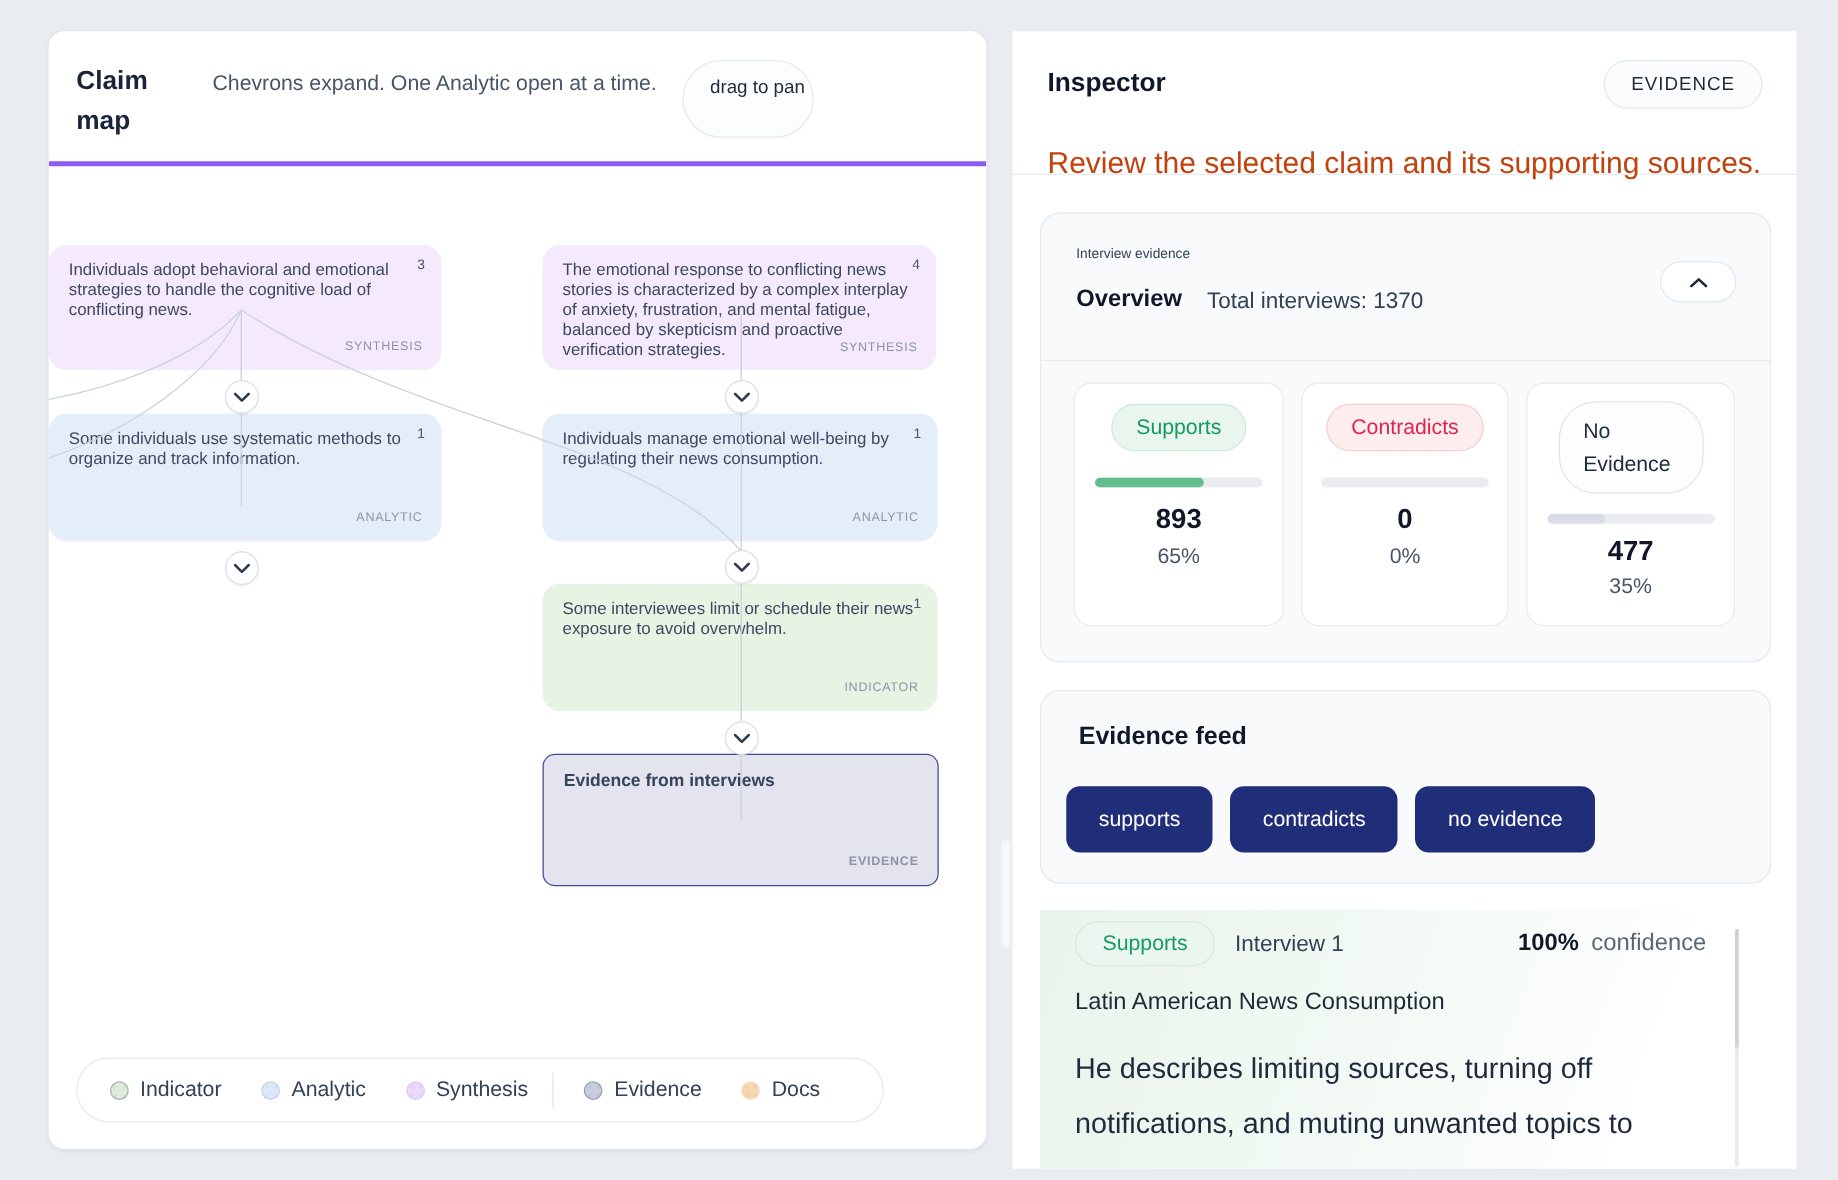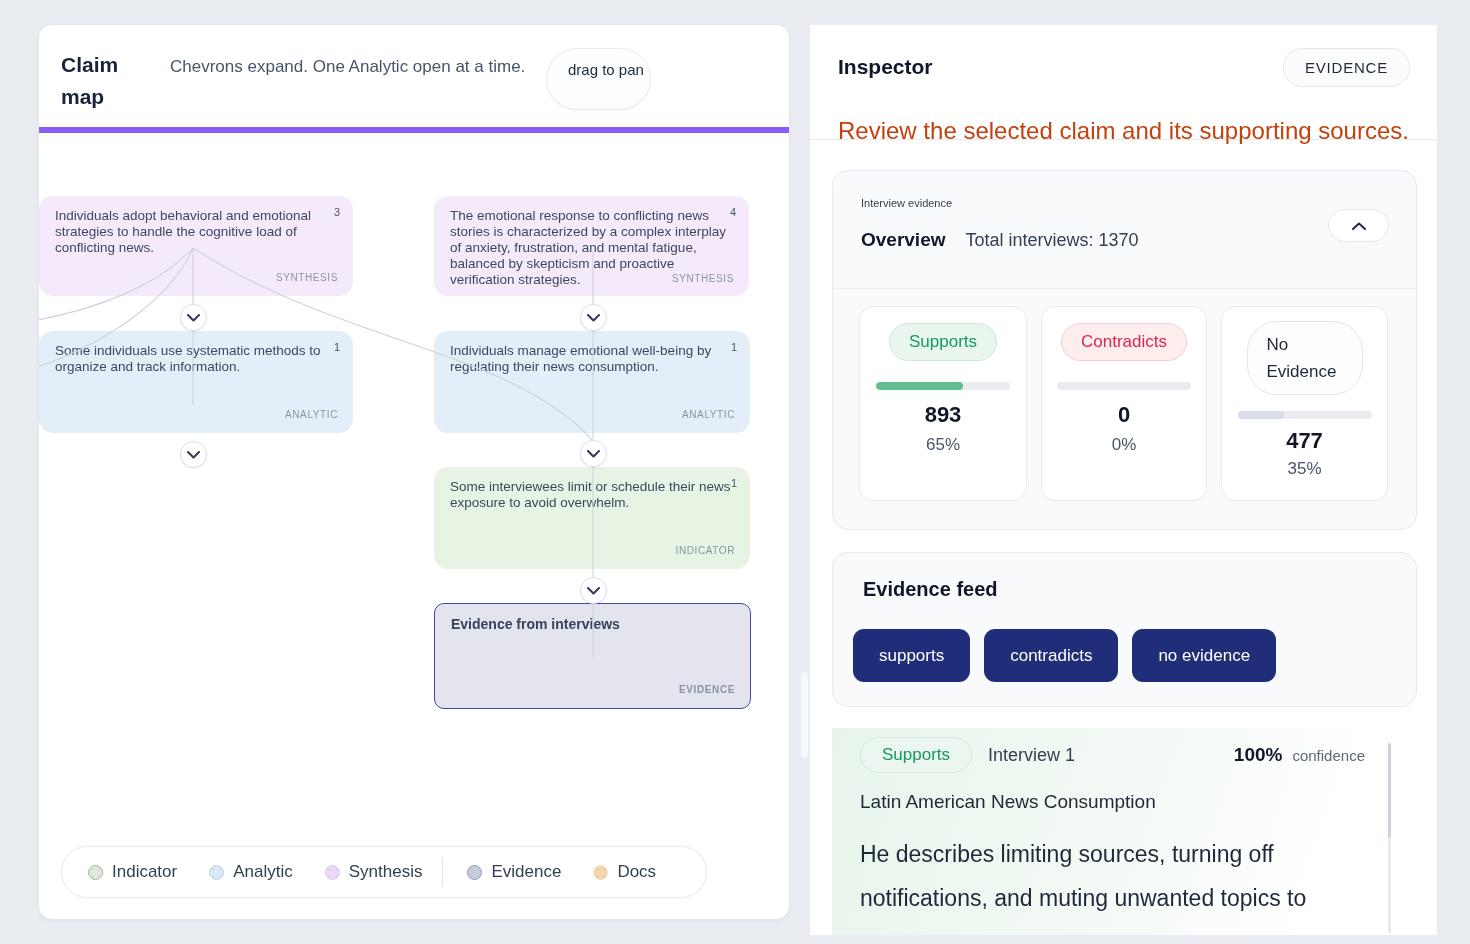--- a/index.html
+++ b/index.html
@@ -15,21 +15,21 @@
 
   
   .claim-panel {
     position:absolute; left:38px; top:24px; width:752px; height:896px;
     background:#ffffff; border:1px solid #e3e8ef; border-radius:14px;
     box-shadow:0 1px 3px rgba(15,23,42,0.05);
     overflow:hidden;
   }
   .claim-header {
     position:absolute; left:0; top:0; width:100%; height:108px;
-    border-bottom:6px solid #8b5cf6; background:#fff; z-index:6;
+    border-bottom:4px solid #8b5cf6; background:#fff; z-index:6;
     display:flex; align-items:center;
   }
   .claim-title { position:absolute; left:22px; top:24px; width:80px; font-size:21px; font-weight:600; color:#19233a; line-height:32px; }
   .claim-sub { position:absolute; left:131px; top:28px; width:370px; font-size:17px; color:#475569; line-height:28px; }
   .hint-pill {
     position:absolute; top:23px; height:62px; border-radius:31px;
     border:1px solid #e7ebf1; background:#fcfdfe; box-shadow:0 1px 2px rgba(15,23,42,0.04);
     font-size:15px; color:#1e293b; line-height:21px; padding:10px 0 0 21px;
   }
   .hint-pan { left:507px; width:105px; }
@@ -126,21 +126,21 @@
     overflow:hidden;
   }
   .fi-row1 { position:absolute; left:28px; top:9px; width:505px; display:flex; align-items:center; }
   .fi-pill {
     border-radius:999px; font-size:17px; color:#169a5f; padding:7px 21px;
     border:1px solid #d7e9dc; background:rgba(234,246,239,0.75);
   }
   .fi-source { margin-left:16px; font-size:18px; color:#334155; }
   .fi-conf { margin-left:auto; display:flex; align-items:baseline; gap:10px; }
   .fi-conf-val { font-size:19px; font-weight:700; color:#101828; }
-  .fi-conf-lab { font-size:15px; color:#5b6676;text-align:right; }
+  .fi-conf-lab { font-size:19px; color:#5b6676;text-align:right; }
   .fi-title { position:absolute; left:28px; top:63px; font-size:19px; color:#1f2937; }
   .fi-excerpt { position:absolute; left:28px; top:104px; width:500px; font-size:23px; line-height:44px; color:#1e293b; }
 
   .feed-scrollbar { position:absolute; left:578px; top:718px; width:3px; height:190px; background:#e7ebf0; border-radius:2px; }
   .feed-scrollbar .thumb { position:absolute; left:0; top:0; width:3px; height:95px; background:#ccd3dd; border-radius:2px; }
 </style>
 </head>
 <body>
 
 <div class="claim-panel">

